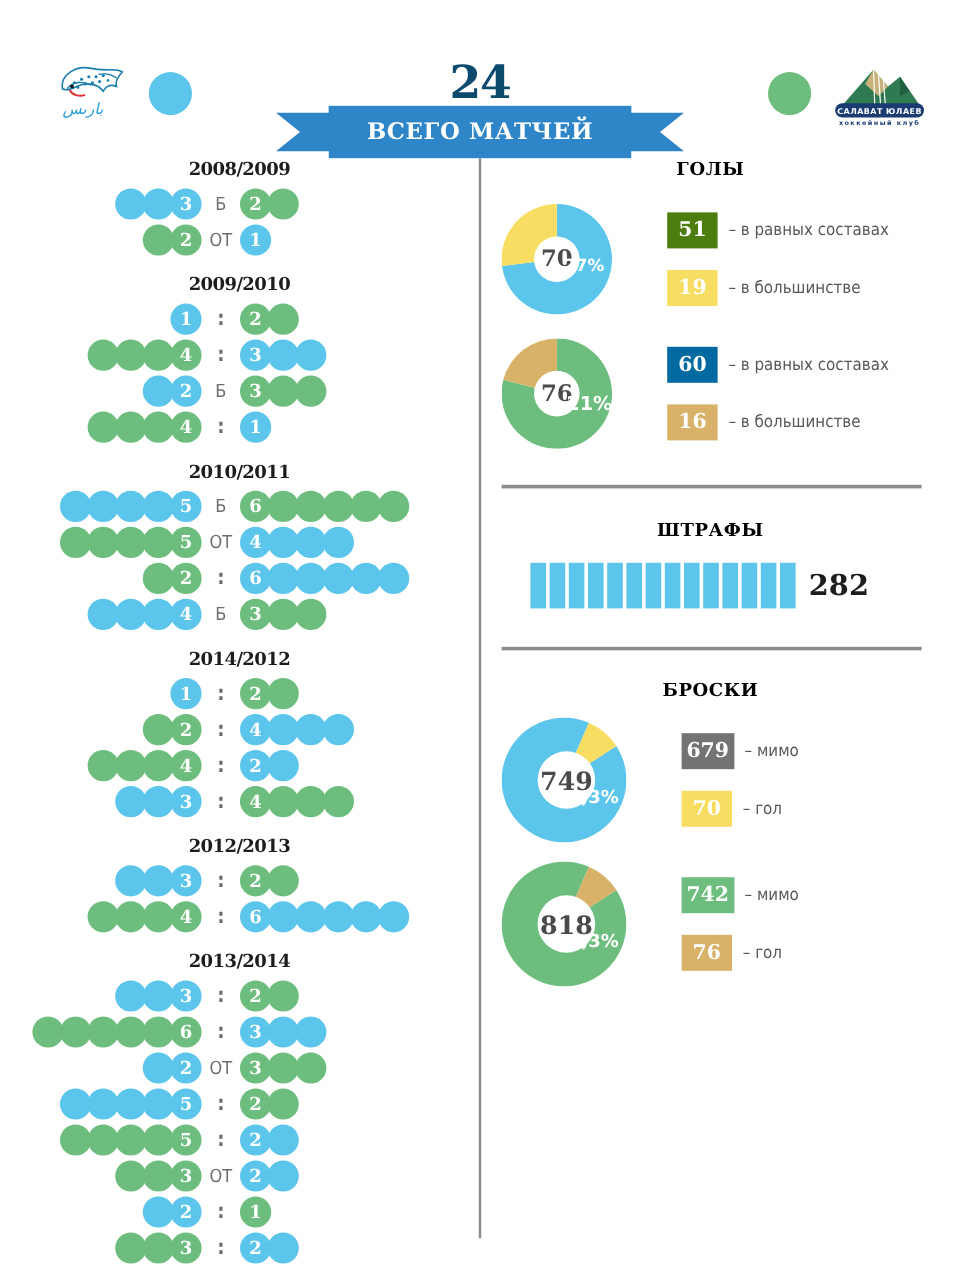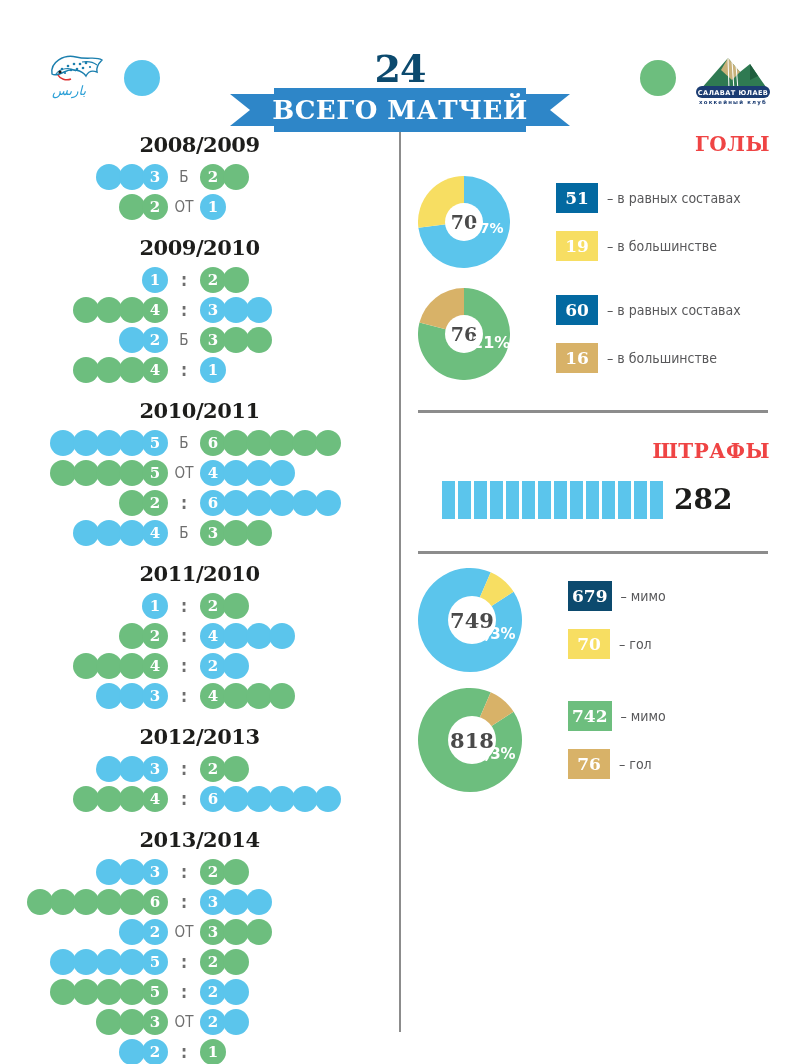--- a/index.html
+++ b/index.html
@@ -20,35 +20,35 @@
   .total-num{
     position:absolute;left:0;top:34px;width:800px;text-align:center;
     font-family:"DejaVu Serif", serif;font-weight:bold;font-size:38px;color:#0c4a6e;
     letter-spacing:-1px;line-height:1;
   }
   .ribbon{position:absolute;left:230px;top:72px;width:340px;height:44px;}
   .ribbon svg{display:block;}
   .ribbon-text{
     position:absolute;left:0;top:0;width:340px;height:44px;
     display:flex;align-items:center;justify-content:center;
-    font-family:"DejaVu Serif", serif;font-weight:bold;font-size:26px;color:#ffffff;
+    font-family:"DejaVu Serif", serif;font-weight:bold;font-size:19px;color:#ffffff;
     letter-spacing:0.5px;
   }
 
   
   .vdivider{position:absolute;left:399px;top:132px;width:2px;height:900px;background:#8c8c8c;}
 
   .left-col{position:absolute;left:0px;top:132px;width:399px;}
   .right-col{position:absolute;left:400px;top:132px;width:400px;}
 
   
   .season{margin-bottom:14px;}
   .season-title{
     text-align:center;
-    font-family:"DejaVu Serif", serif;font-weight:bold;font-size:21px;color:#1d1d1b;
+    font-family:"DejaVu Serif", serif;font-weight:bold;font-size:15px;color:#1d1d1b;
     letter-spacing:-0.5px;margin-bottom:6px;
   }
   .match-rows{display:flex;flex-direction:column;gap:2px;}
   .match-row{display:flex;align-items:center;height:28px;}
   .side{display:flex;align-items:center;height:28px;}
   .side.left{justify-content:flex-end;width:168px;padding-right:0;}
   .side.right{justify-content:flex-start;width:199px;}
   .pip{
     width:26px;height:26px;border-radius:50%;flex:0 0 26px;
     margin-right:-3px;
@@ -63,22 +63,22 @@
   .pip.green{background:#6dbe7e;}
   .sep{
     width:32px;flex:0 0 32px;text-align:center;
     font-family:"DejaVu Sans Condensed","DejaVu Sans", sans-serif;
     font-size:15px;font-weight:normal;color:#6e6e6e;line-height:1;
   }
   .sep.colon{font-size:17px;font-weight:bold;letter-spacing:0;}
 
   
   .sec-title{
-    text-align:right;width:356px;margin-left:14px;
-    font-family:"DejaVu Serif", serif;font-weight:bold;font-size:20px;color:#ef4444;
+    text-align:center;width:356px;margin-left:14px;
+    font-family:"DejaVu Serif", serif;font-weight:bold;font-size:15px;color:#000000;
     letter-spacing:0.5px;
   }
   .hdivider{width:350px;height:3px;background:#8c8c8c;margin:0 0 0 18px;}
 
   .chart-row{display:flex;align-items:center;margin-left:18px;}
   .donut-wrap{position:relative;flex:0 0 auto;}
   .donut{display:block;}
   .donut-center{
     position:absolute;border-radius:50%;background:#ffffff;
     display:flex;align-items:center;justify-content:center;
@@ -102,21 +102,21 @@
     font-family:"DejaVu Sans Condensed","DejaVu Sans", sans-serif;
     font-size:14px;color:#58585a;white-space:nowrap;
   }
 
   
   .bar-row{display:flex;align-items:center;margin-left:42px;}
   .bar-track{display:flex;align-items:flex-end;gap:3px;}
   .bar-seg{width:13px;height:38px;}
   .bar-val{
     margin-left:11px;
-    font-family:"DejaVu Serif", serif;font-weight:bold;font-size:28px;color:#1d1d1b;line-height:1;
+    font-family:"DejaVu Serif", serif;font-weight:bold;font-size:24px;color:#1d1d1b;line-height:1;
   }
 </style>
 </head>
 <body>
 
 <div class="page">
 
   <div class="header">
 
     <div class="logo-left">
@@ -322,21 +322,21 @@
             <div class="sep">Б</div>
             <div class="side right">
               <div class="pip green">3</div>
               <div class="pip green"></div>
               <div class="pip green"></div>
             </div>
           </div>
         </div>
       </div>
       <div class="season">
-        <div class="season-title">2011/2010</div>
+        <div class="season-title">2014/2012</div>
         <div class="match-rows">
           <div class="match-row">
             <div class="side left">
               <div class="pip blue">1</div>
             </div>
             <div class="sep colon">:</div>
             <div class="side right">
               <div class="pip green">2</div>
               <div class="pip green"></div>
             </div>
@@ -534,21 +534,21 @@
       <div class="donut-wrap" id="donut-goals-blue">
           <svg width="92" height="92" viewBox="0 0 92 92" class="donut">
             <path d="M 46 46 L 46 0 A 46 46 0 1 1 0.3627237395340259 51.76532874395801 Z" fill="#5bc5ec"></path>
             <path d="M 46 46 L 0.3627237395340259 51.76532874395801 A 46 46 0 0 1 45.99999999999999 0 Z" fill="#f7de62"></path>
           </svg>
           <div class="donut-center" style="width: 38px; height: 38px; left: 27px; top: 27px; font-size: 19px;">70</div>
           <div class="slice-label" style="left: 52px; top: 30px; font-size: 14px;">27%</div>
         </div>
       <div class="legend" id="legend-goals-blue" style="margin-left:46px;">
           <div class="legend-item">
-            <div class="legend-chip" style="background: #0369a1; text-align: center;">51</div>
+            <div class="legend-chip" style="background: #4d7c0f; text-align: center;">51</div>
             <div class="legend-text">– в равных составах</div>
           </div>
           <div class="legend-item">
             <div class="legend-chip" style="background: rgb(247, 222, 98);">19</div>
             <div class="legend-text">– в большинстве</div>
           </div>
         </div>
     </div>
 
     <div class="chart-row" style="margin-top:16px;">
@@ -593,33 +593,34 @@
             <div class="bar-seg" style="background: rgb(91, 197, 236);"></div>
             <div class="bar-seg" style="background: rgb(91, 197, 236);"></div>
             <div class="bar-seg" style="background: rgb(91, 197, 236);"></div>
           </div>
           <div class="bar-val">282</div>
         </div>
       </div>
 
     <div class="hdivider" style="margin-top:32px;"></div>
 
+    <div class="sec-title" style="margin-top:24px;">БРОСКИ</div>
 
     <div class="chart-row" style="margin-top:14px;">
       <div class="donut-wrap" id="donut-shots-blue">
           <svg width="104" height="104" viewBox="0 0 104 104" class="donut">
             <path d="M 52 52 L 95.61086953316206 23.678770179218592 A 52 52 0 1 1 72.75159626697535 4.320116900599949 Z" fill="#5bc5ec"></path>
             <path d="M 52 52 L 72.75159626697535 4.320116900599949 A 52 52 0 0 1 95.61086953316206 23.678770179218596 Z" fill="#f7de62"></path>
           </svg>
           <div class="donut-center" style="width: 48px; height: 48px; left: 30px; top: 28px; font-size: 21px;">749</div>
           <div class="slice-label" style="left: 56px; top: 44px; font-size: 15px;">9,3%</div>
         </div>
       <div class="legend" id="legend-shots-blue" style="margin-left:46px;">
           <div class="legend-item">
-            <div class="legend-chip" style="background: #0c4a6e;">679</div>
+            <div class="legend-chip" style="background: #737373;">679</div>
             <div class="legend-text">– мимо</div>
           </div>
           <div class="legend-item">
             <div class="legend-chip" style="background: rgb(247, 222, 98);">70</div>
             <div class="legend-text">– гол</div>
           </div>
         </div>
     </div>
 
     <div class="chart-row" style="margin-top:16px;">

